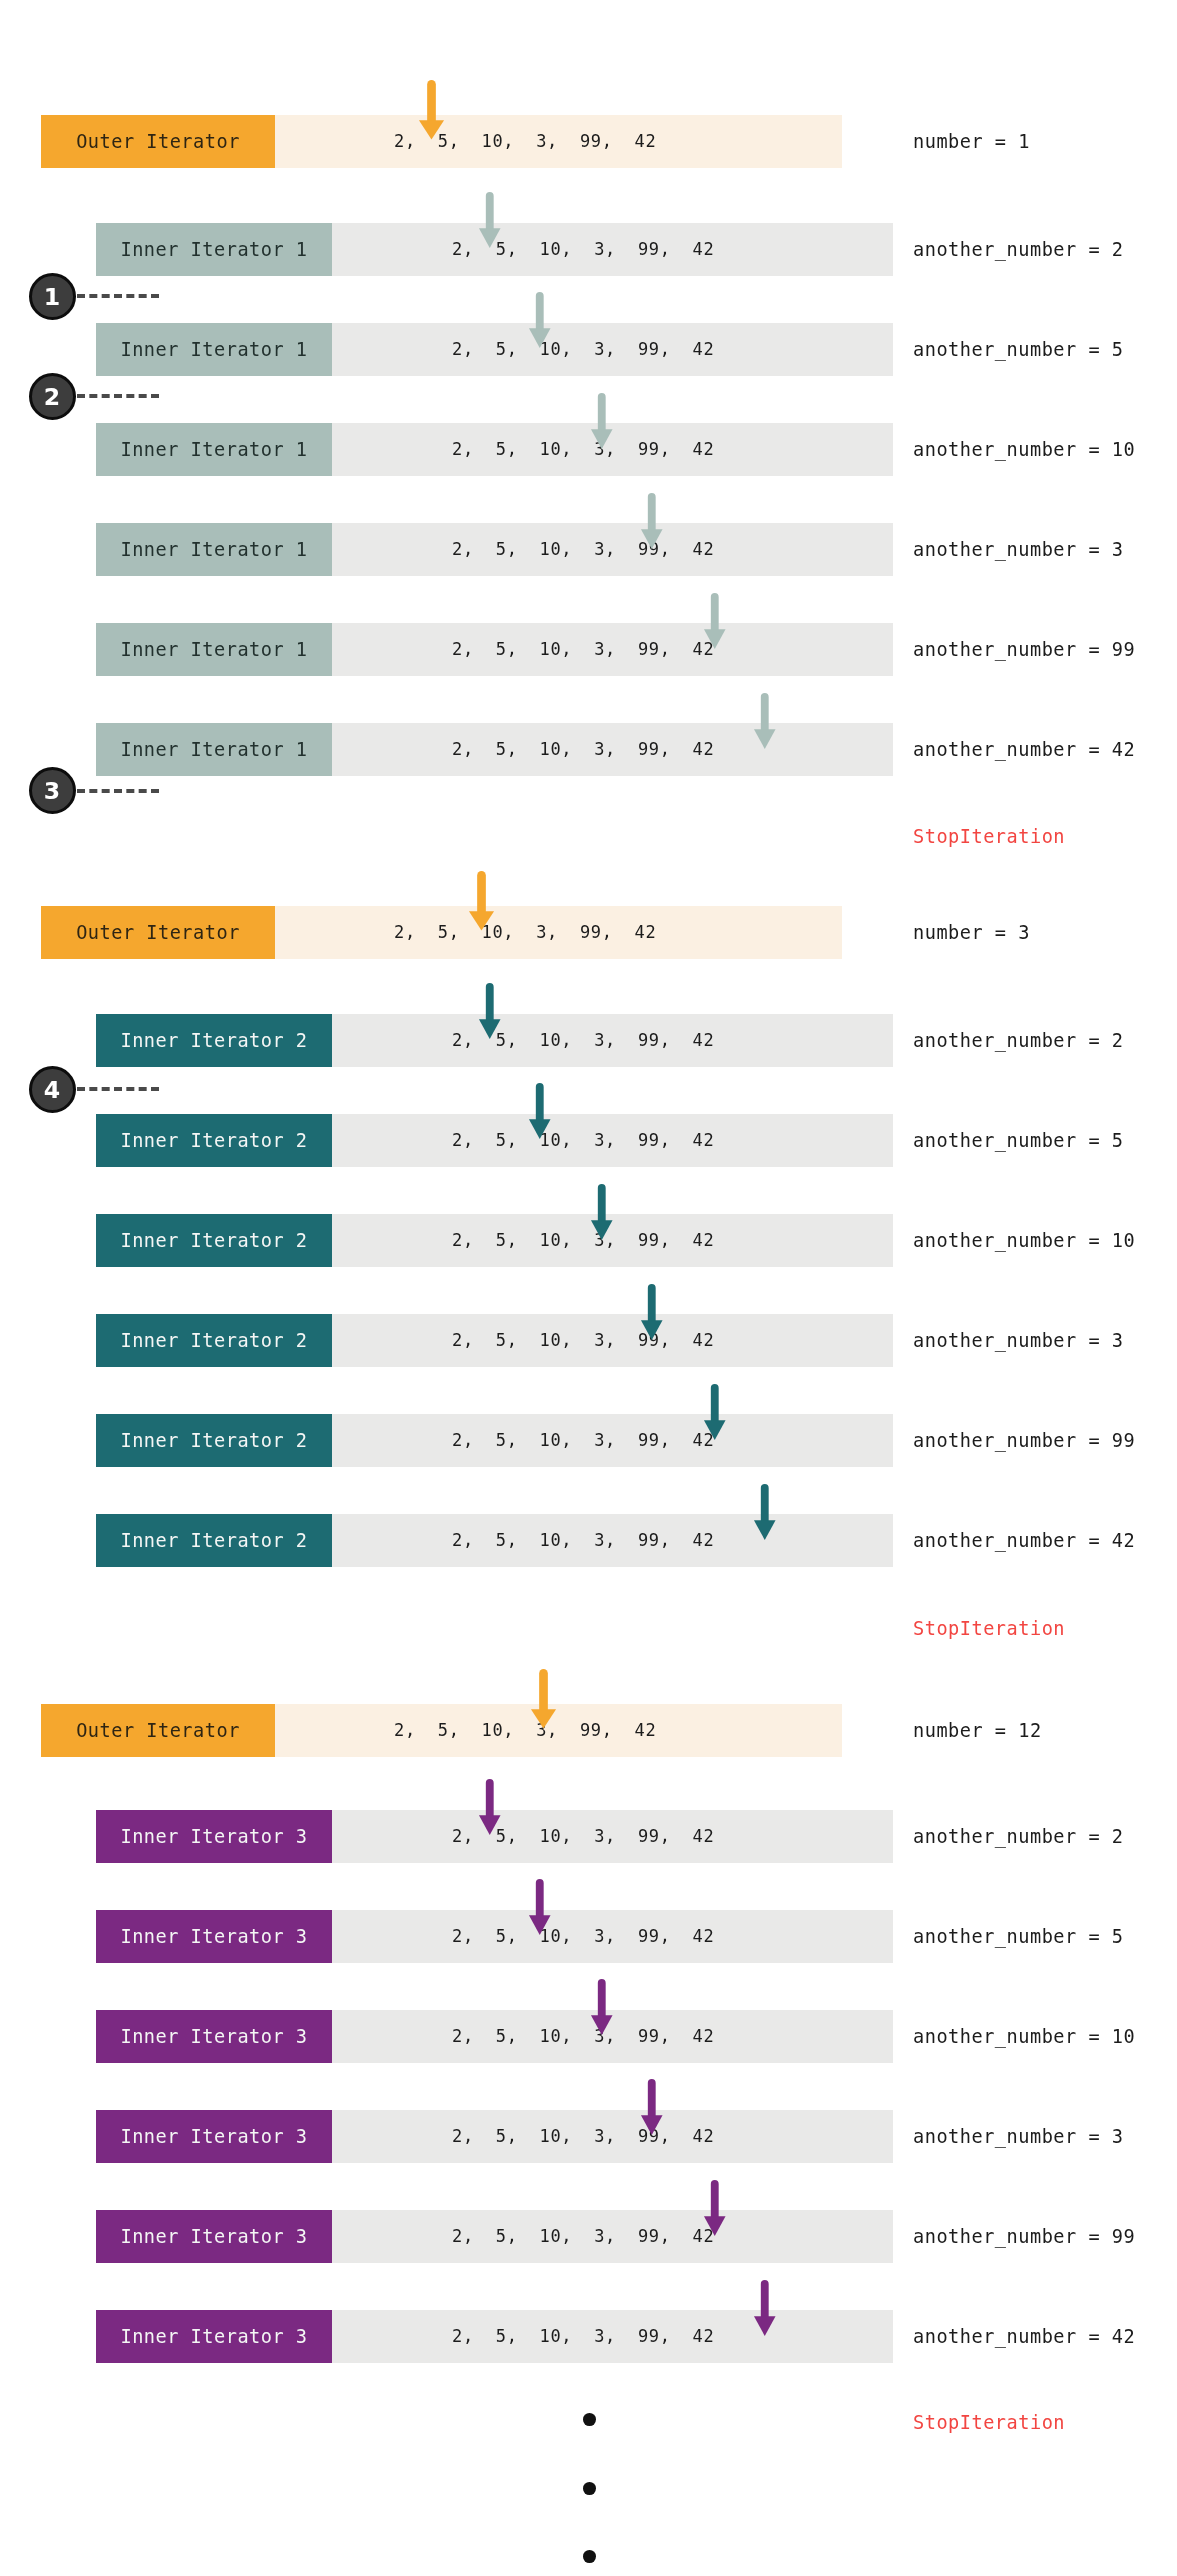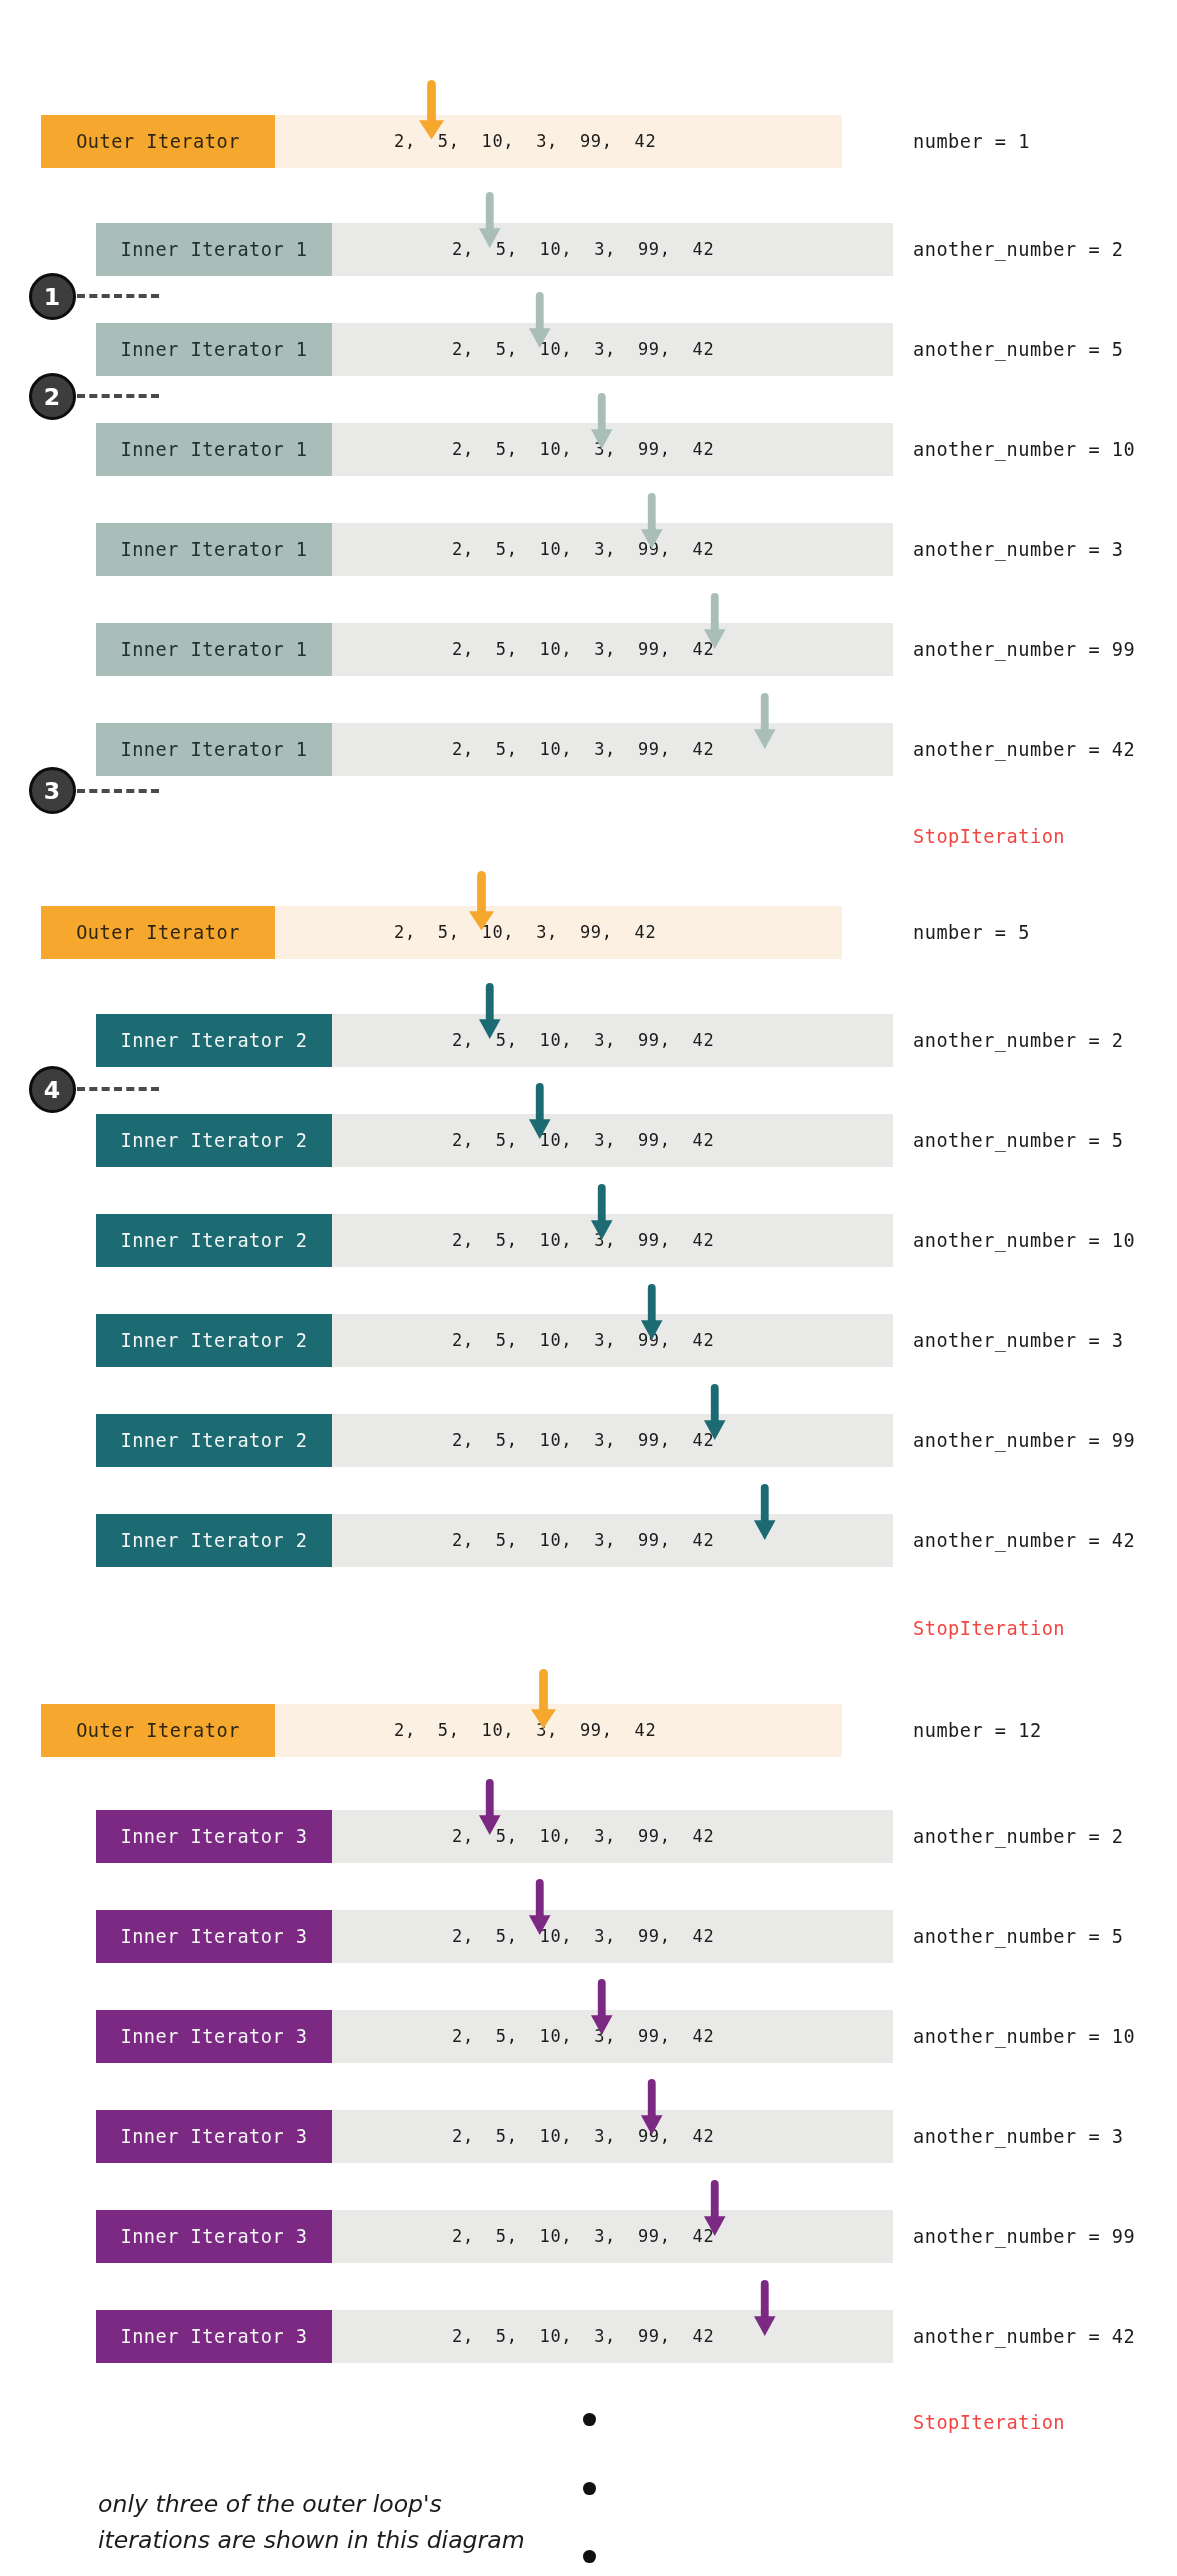--- a/index.html
+++ b/index.html
@@ -117,21 +117,21 @@
       <div class="seq-text" style="left: 452px; top: 723px;">2,  5,  10,  3,  99,  42</div>
       <div class="var-label" style="left: 913px; top: 723px;">another_number = 42</div>
       <div class="arrow" style="left: 752px; top: 692px; width: 25.5px; height: 59px;"><svg width="25.5" height="59" viewBox="0 0 26 60">
           <line x1="13" y1="5" x2="13" y2="40" stroke="var(--sage)" stroke-width="8" stroke-linecap="round"></line>
           <path d="M2 38 L13 58 L24 38 Z" fill="var(--sage)"></path>
         </svg></div>
       <div class="stop" style="left: 913px; top: 836px;">StopIteration</div>
       <div class="row-bar outer-bar-bg" style="left: 275px; top: 906px; width: 567px;"></div>
       <div class="row-label outer-label-bg" style="left: 41px; top: 906px; width: 234px;">Outer Iterator</div>
       <div class="seq-text" style="left: 394px; top: 906px;">2,  5,  10,  3,  99,  42</div>
-      <div class="var-label" style="left: 913px; top: 906px;">number = 5</div>
+      <div class="var-label" style="left: 913px; top: 906px;">number = 3</div>
       <div class="arrow" style="left: 467px; top: 870px; width: 29px; height: 63px;"><svg width="29" height="63" viewBox="0 0 30 64">
           <line x1="15" y1="5" x2="15" y2="44" stroke="var(--orange)" stroke-width="9" stroke-linecap="round"></line>
           <path d="M2 42 L15 62 L28 42 Z" fill="var(--orange)"></path>
         </svg></div>
       <div class="row-bar inner-bar-bg" style="left: 332px; top: 1014px; width: 561px;"></div>
       <div class="g1">
         <div class="row-label chip" style="left: 96px; top: 1014px; width: 236px;">Inner Iterator 2</div>
       </div>
       <div class="seq-text" style="left: 452px; top: 1014px;">2,  5,  10,  3,  99,  42</div>
       <div class="var-label" style="left: 913px; top: 1014px;">another_number = 2</div>
@@ -266,18 +266,14 @@
       <div class="badge" style="left: 28.5px; top: 767px;">3</div>
       <div class="connector" style="left: 77px; top: 789px;"></div>
       <div class="badge" style="left: 28.5px; top: 1066px;">4</div>
       <div class="connector" style="left: 77px; top: 1087px;"></div>
     </div>
 
   <div class="dot" style="left:583px;top:2413px;"></div>
   <div class="dot" style="left:583px;top:2482px;"></div>
   <div class="dot" style="left:583px;top:2550px;"></div>
 
-  <div class="note">
-    <div>only three of the outer loop's</div>
-    <div>iterations are shown in this diagram</div>
-  </div>
 </div>
 
 
 </body></html>

